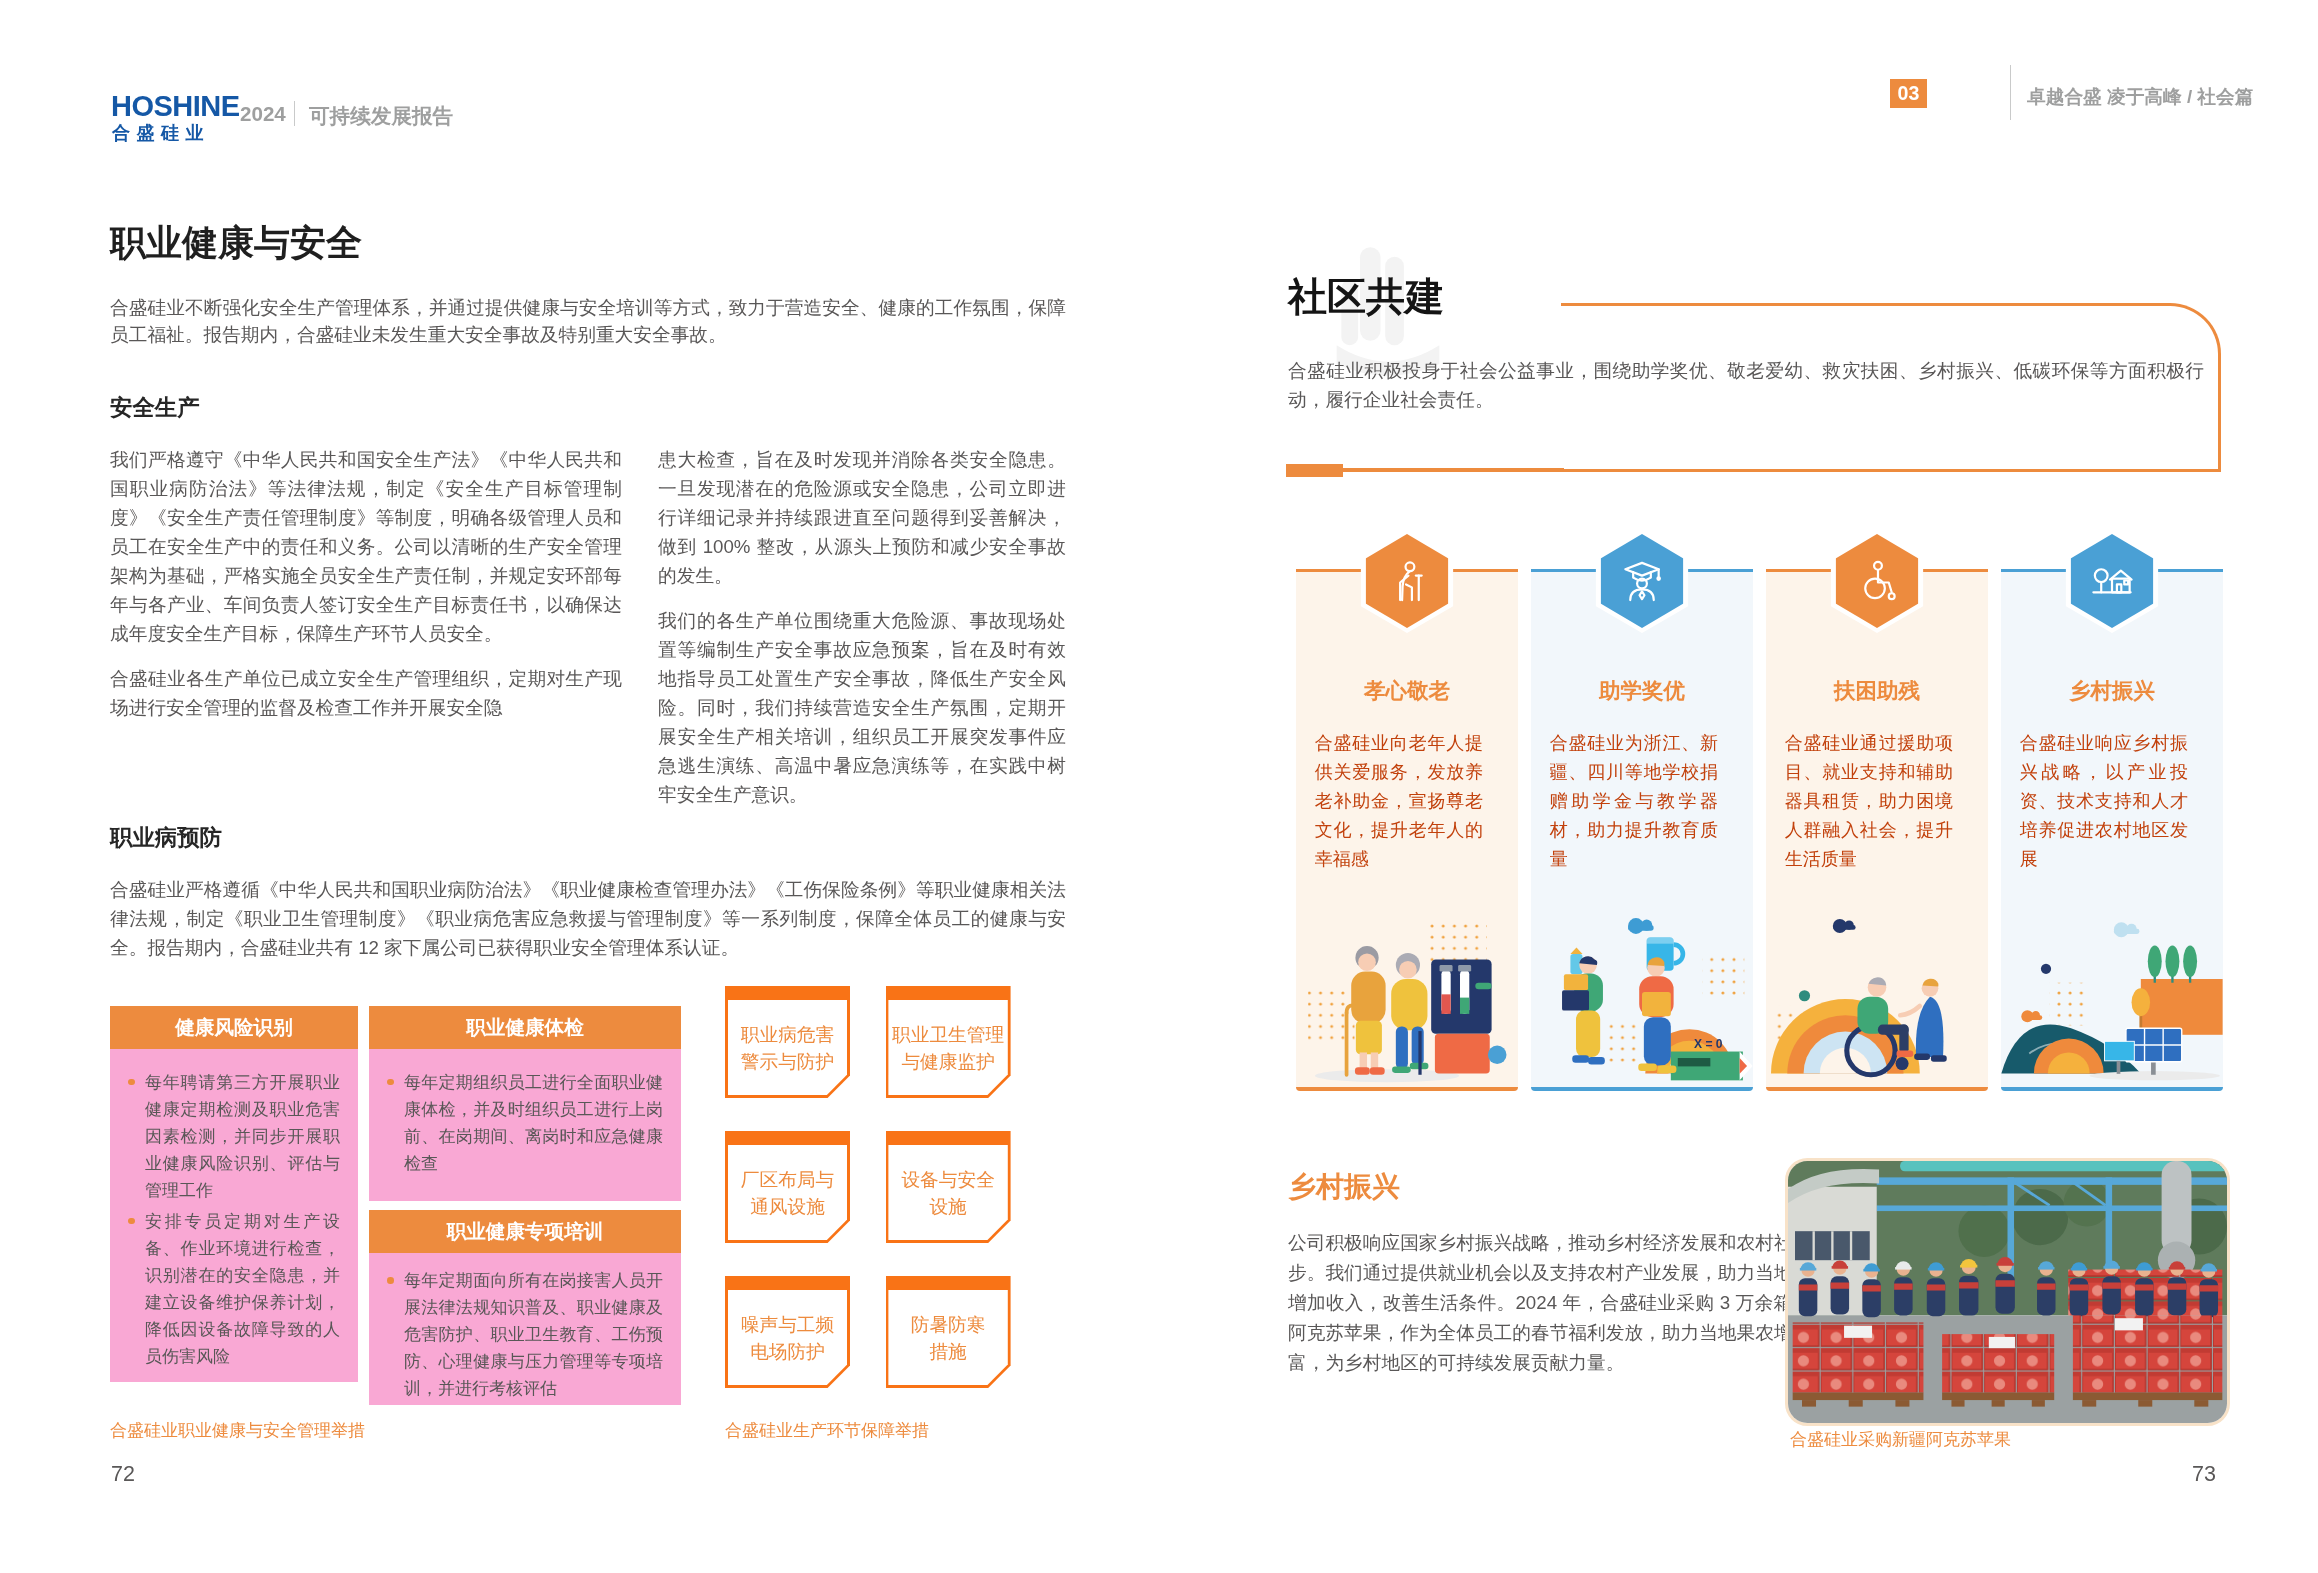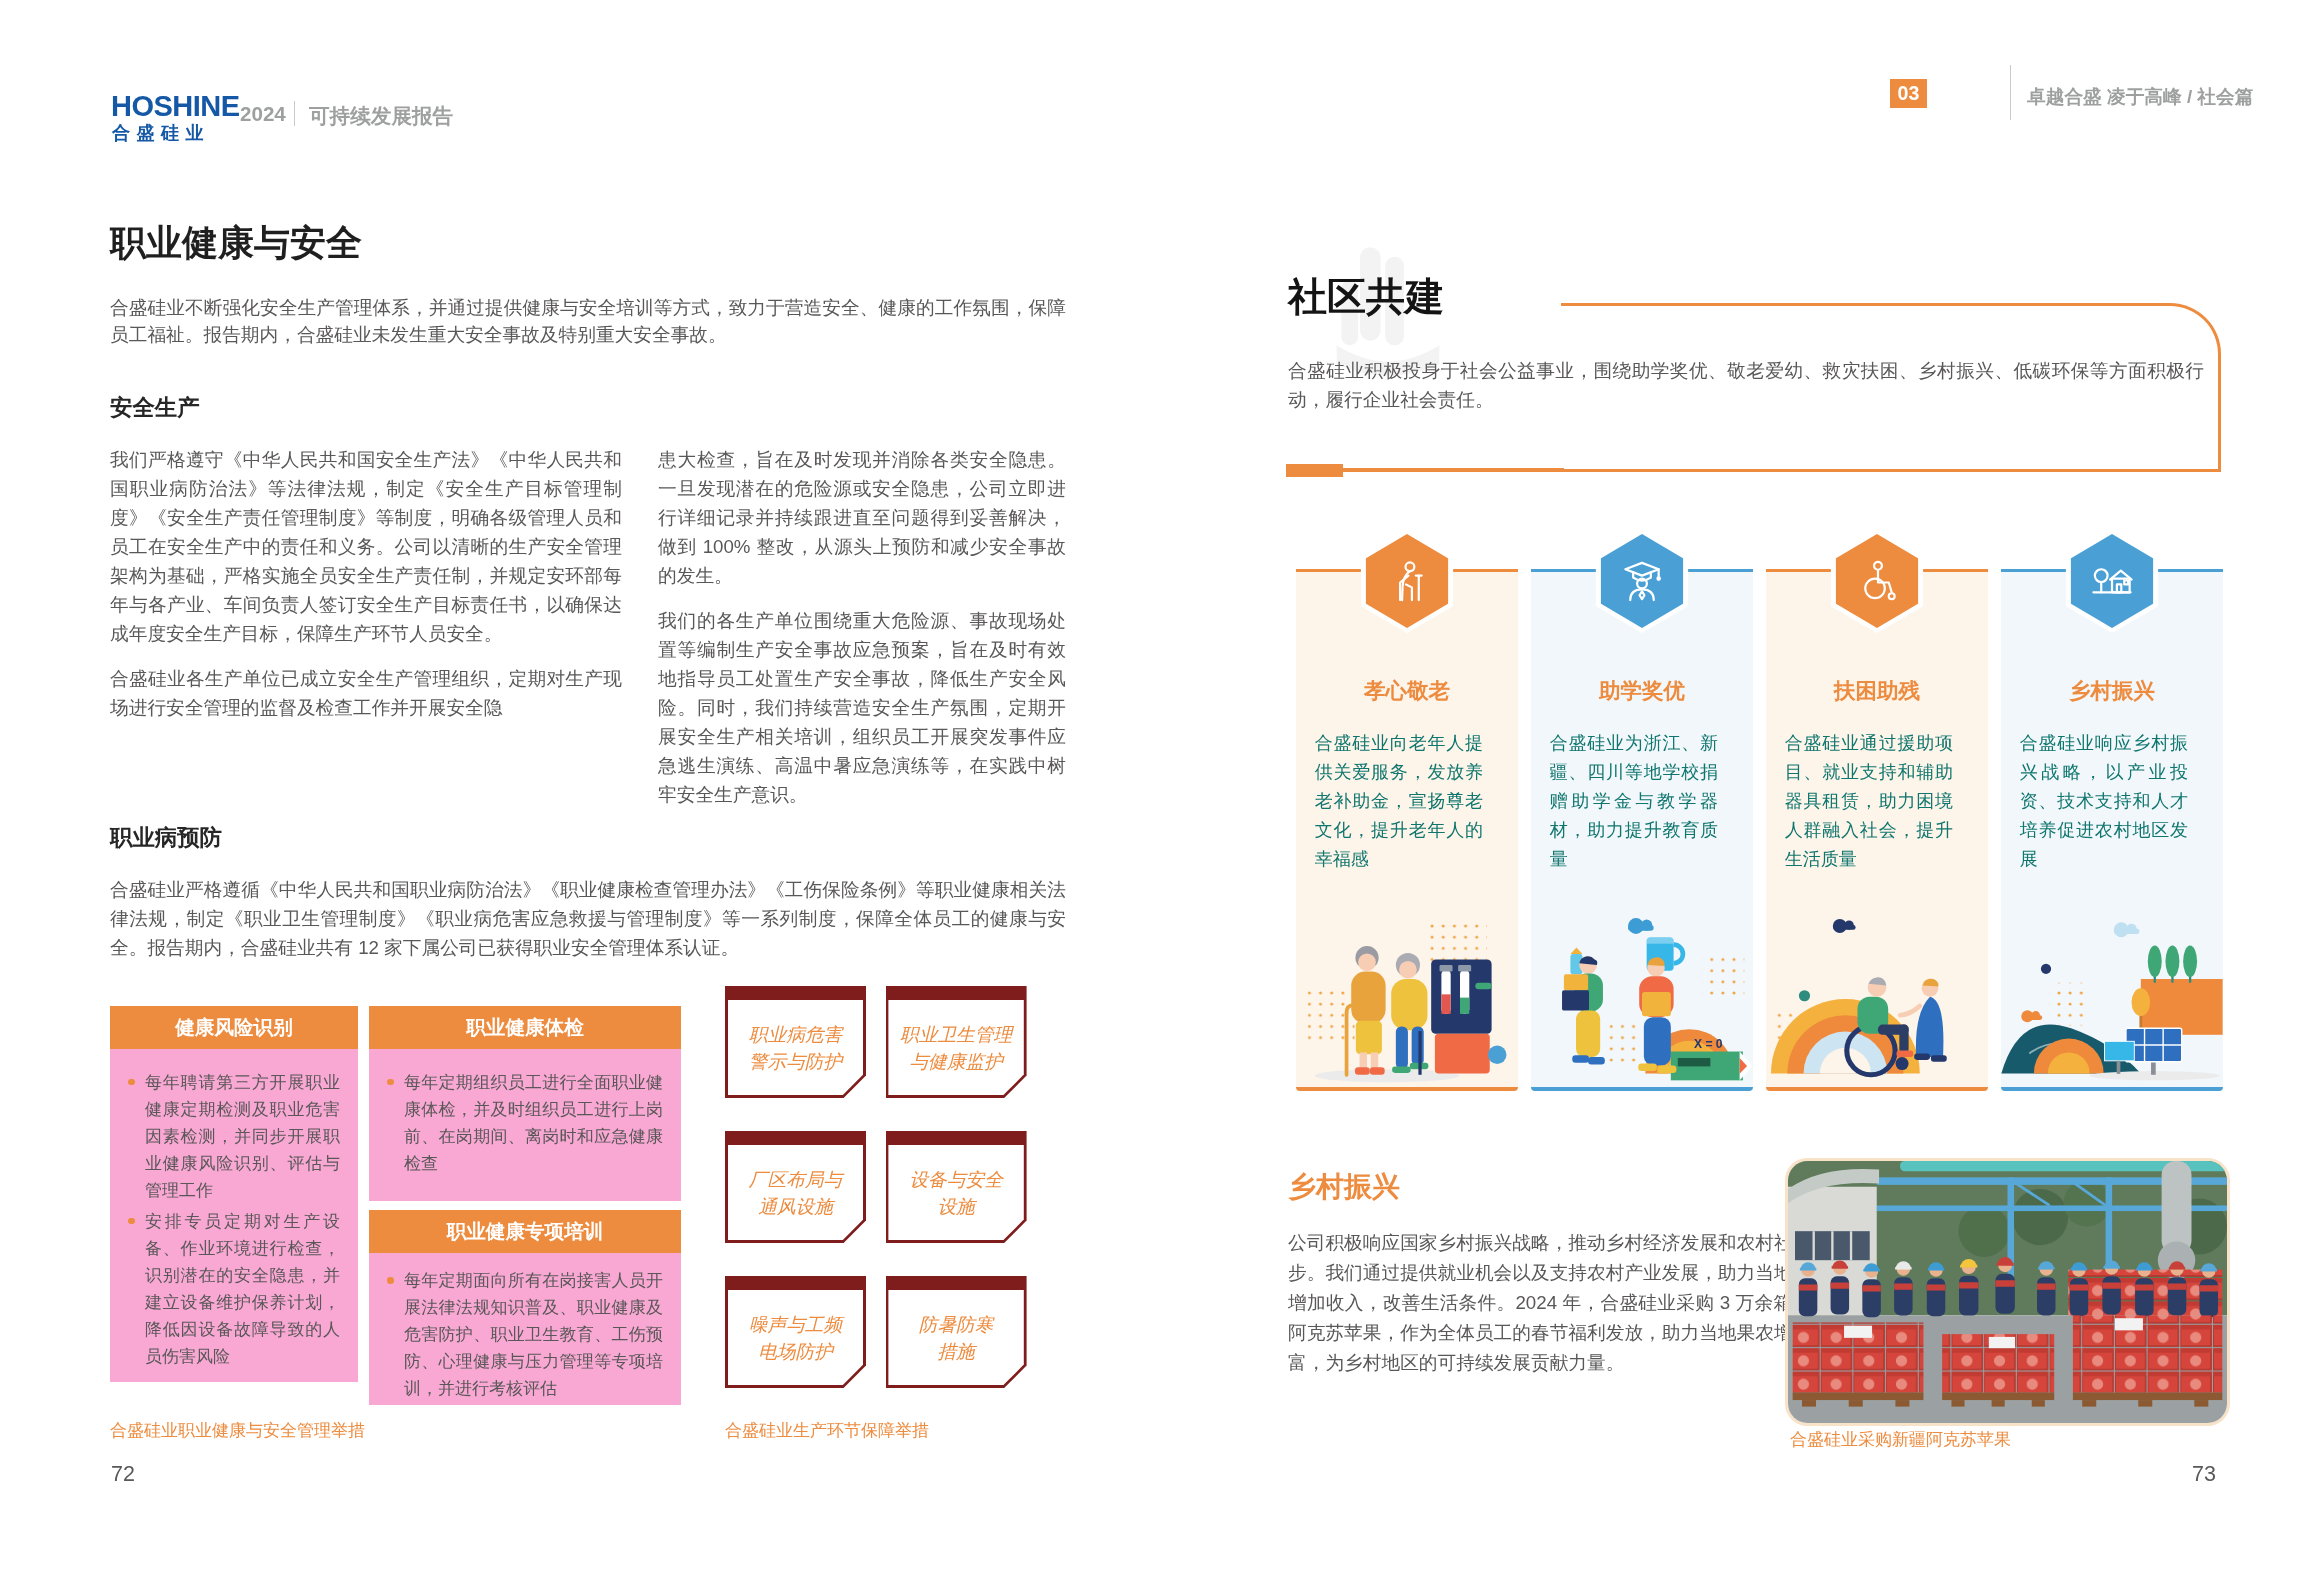--- a/index.html
+++ b/index.html
@@ -44,22 +44,22 @@
   .mbox li::before{content:'';position:absolute;left:0;top:10.3px;width:6.5px;height:6.5px;border-radius:50%;background:#ED8B3E;}
   .mboxA{left:110px;top:1006px;width:248px;}
   .mboxA .mbox-body{height:294px;}
   .mboxB{left:369px;top:1006px;width:312px;}
   .mboxB .mbox-body{height:113px;}
   .mboxC{left:369px;top:1210px;width:312px;}
   .mboxC .mbox-body{height:118px;padding-top:14px;}
   .cap-measures{left:110px;top:1419px;}
   
   .tags{left:725px;top:986px;width:302px;display:grid;grid-template-columns:141px 141px;column-gap:19.6px;row-gap:33px;}
-  .tag{position:relative;width:141px;height:112px;background:#7f1d1d;
-    clip-path:polygon(0 0,100% 0,100% calc(100% - 22.4px),calc(100% - 22.4px) 100%,0 100%);font-style:italic;}
+  .tag{position:relative;width:125px;height:112px;background:#f97316;
+    clip-path:polygon(0 0,100% 0,100% calc(100% - 22.4px),calc(100% - 22.4px) 100%,0 100%);}
   .tag-inner{position:absolute;left:2.8px;right:2.8px;top:14px;bottom:2.8px;background:#fff;
     clip-path:polygon(0 0,100% 0,100% calc(100% - 20.6px),calc(100% - 20.6px) 100%,0 100%);
     display:flex;flex-direction:column;align-items:center;justify-content:center;
     font-size:18.7px;line-height:27px;color:#ED8B3E;text-align:center;}
   .cap-tags{left:725px;top:1419px;}
   .pagenum-left{left:111px;top:1462px;}
   
   .watermark{left:1327px;top:238px;opacity:1;}
   .rp-title{left:1288px;top:270px;font-size:39px;font-weight:bold;color:#141414;}
   .bracket-main{left:1561px;top:303px;width:660px;height:169px;
@@ -76,21 +76,21 @@
   .card-top{position:absolute;top:0;left:0;width:100%;height:3.3px;background:var(--tc);}
   .card-bg{position:absolute;top:3.3px;bottom:4.2px;left:0;width:100%;background:var(--bg);}
   .card-bottom{position:absolute;bottom:0;left:0;width:100%;height:4.2px;background:var(--tc);border-radius:0 0 6.5px 6.5px;}
   .hex-outer{position:absolute;top:-40px;left:50%;transform:translateX(-50%);width:93px;height:104px;background:#fff;
     clip-path:polygon(50% 0%,100% 26%,100% 74%,50% 100%,0% 74%,0% 26%);}
   .hex-inner{position:absolute;left:5.1px;top:5.1px;right:5.1px;bottom:5.1px;background:var(--tc);
     clip-path:polygon(50% 0%,100% 26%,100% 74%,50% 100%,0% 74%,0% 26%);
     display:flex;align-items:center;justify-content:center;}
   .hex-inner svg{width:49px;height:49px;}
   .card-title{position:absolute;top:107px;left:0;width:100%;text-align:center;font-size:21.5px;font-weight:bold;color:#ED8B3E;}
-  .card-body{position:absolute;top:160px;left:18.7px;right:35px;font-size:18px;line-height:29px;color:#0f766e;text-align:justify;}
+  .card-body{position:absolute;top:160px;left:18.7px;right:35px;font-size:18px;line-height:29px;color:#c2410c;text-align:justify;}
   .card-art{position:absolute;bottom:5.6px;left:0;width:100%;height:172px;}
   
   .rural-h{left:1288px;top:1168px;font-size:28px;font-weight:bold;color:#ED8B3E;}
   .rural-p{left:1288px;top:1228px;width:542px;line-height:30px;}
   .photo{left:1785px;top:1158px;width:439px;height:262px;border:3.7px solid #F8E2C8;border-radius:22.4px;overflow:hidden;background:#fff;}
   .photo svg{display:block;width:100%;height:100%;}
   .cap-photo{left:1790px;top:1428px;}
   .pagenum-right{left:2192px;top:1462px;}
   .icon-stroke{stroke:#fff;stroke-width:4.5;fill:none;stroke-linecap:round;stroke-linejoin:round;}
 </style>

